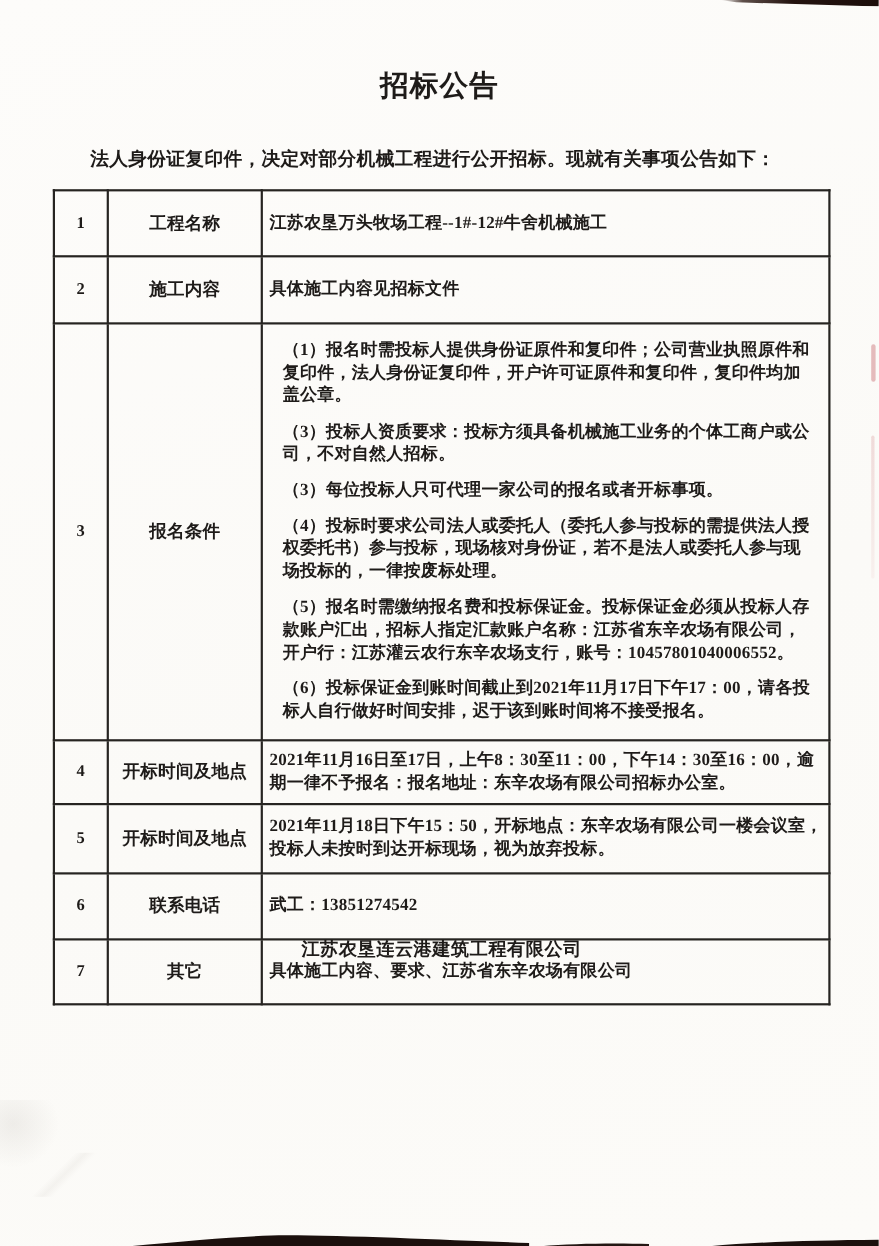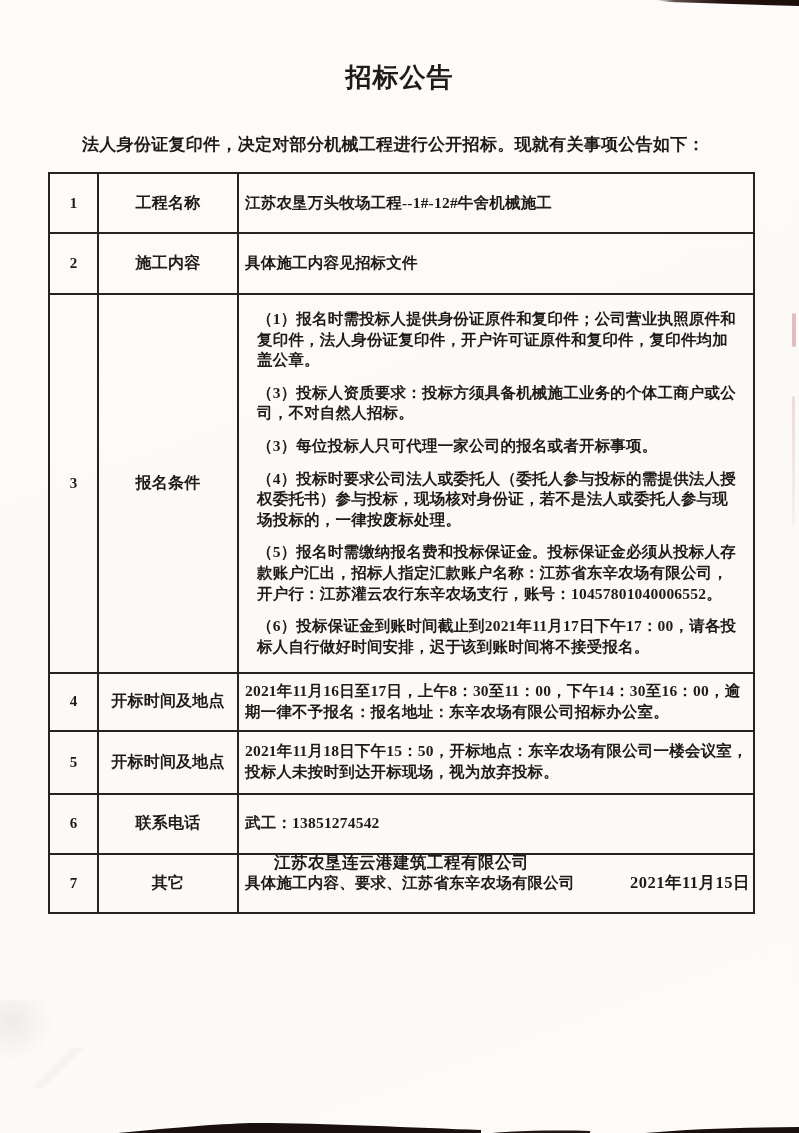--- a/index.html
+++ b/index.html
@@ -179,15 +179,14 @@
       </tr>
       <tr style="height:59px">
         <td class="c-no">7</td>
         <td class="c-label">其它</td>
         <td class="c-value">具体施工内容、要求、江苏省东辛农场有限公司</td>
       </tr>
     </tbody>
   </table>
 
   <div class="signature">江苏农垦连云港建筑工程有限公司</div>
-  <div class="sign-date">2021年11月15日</div>
 
 </div>
 
 </body></html>

